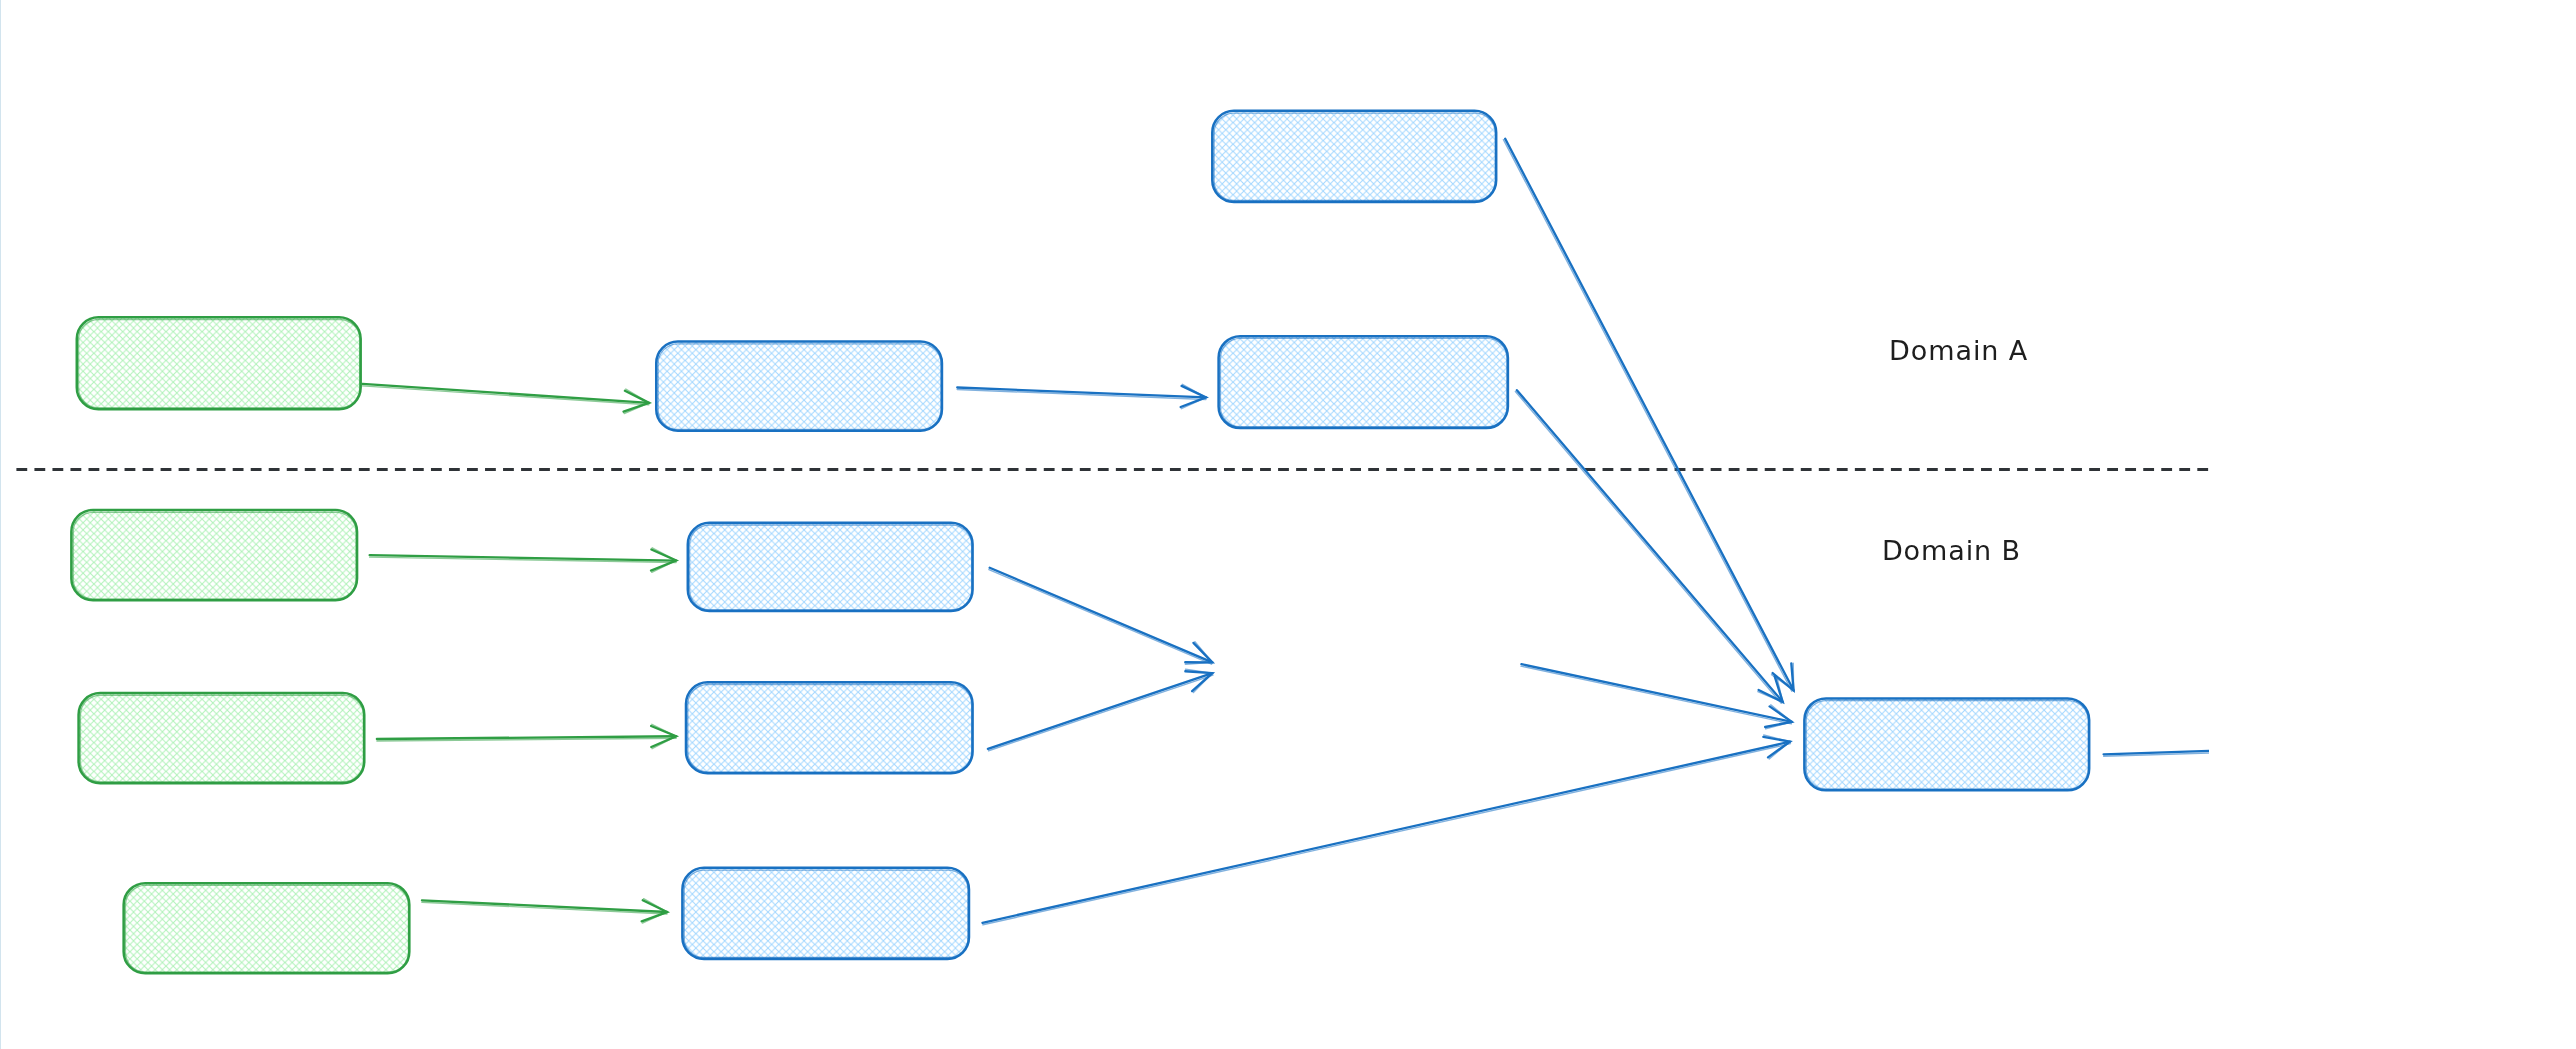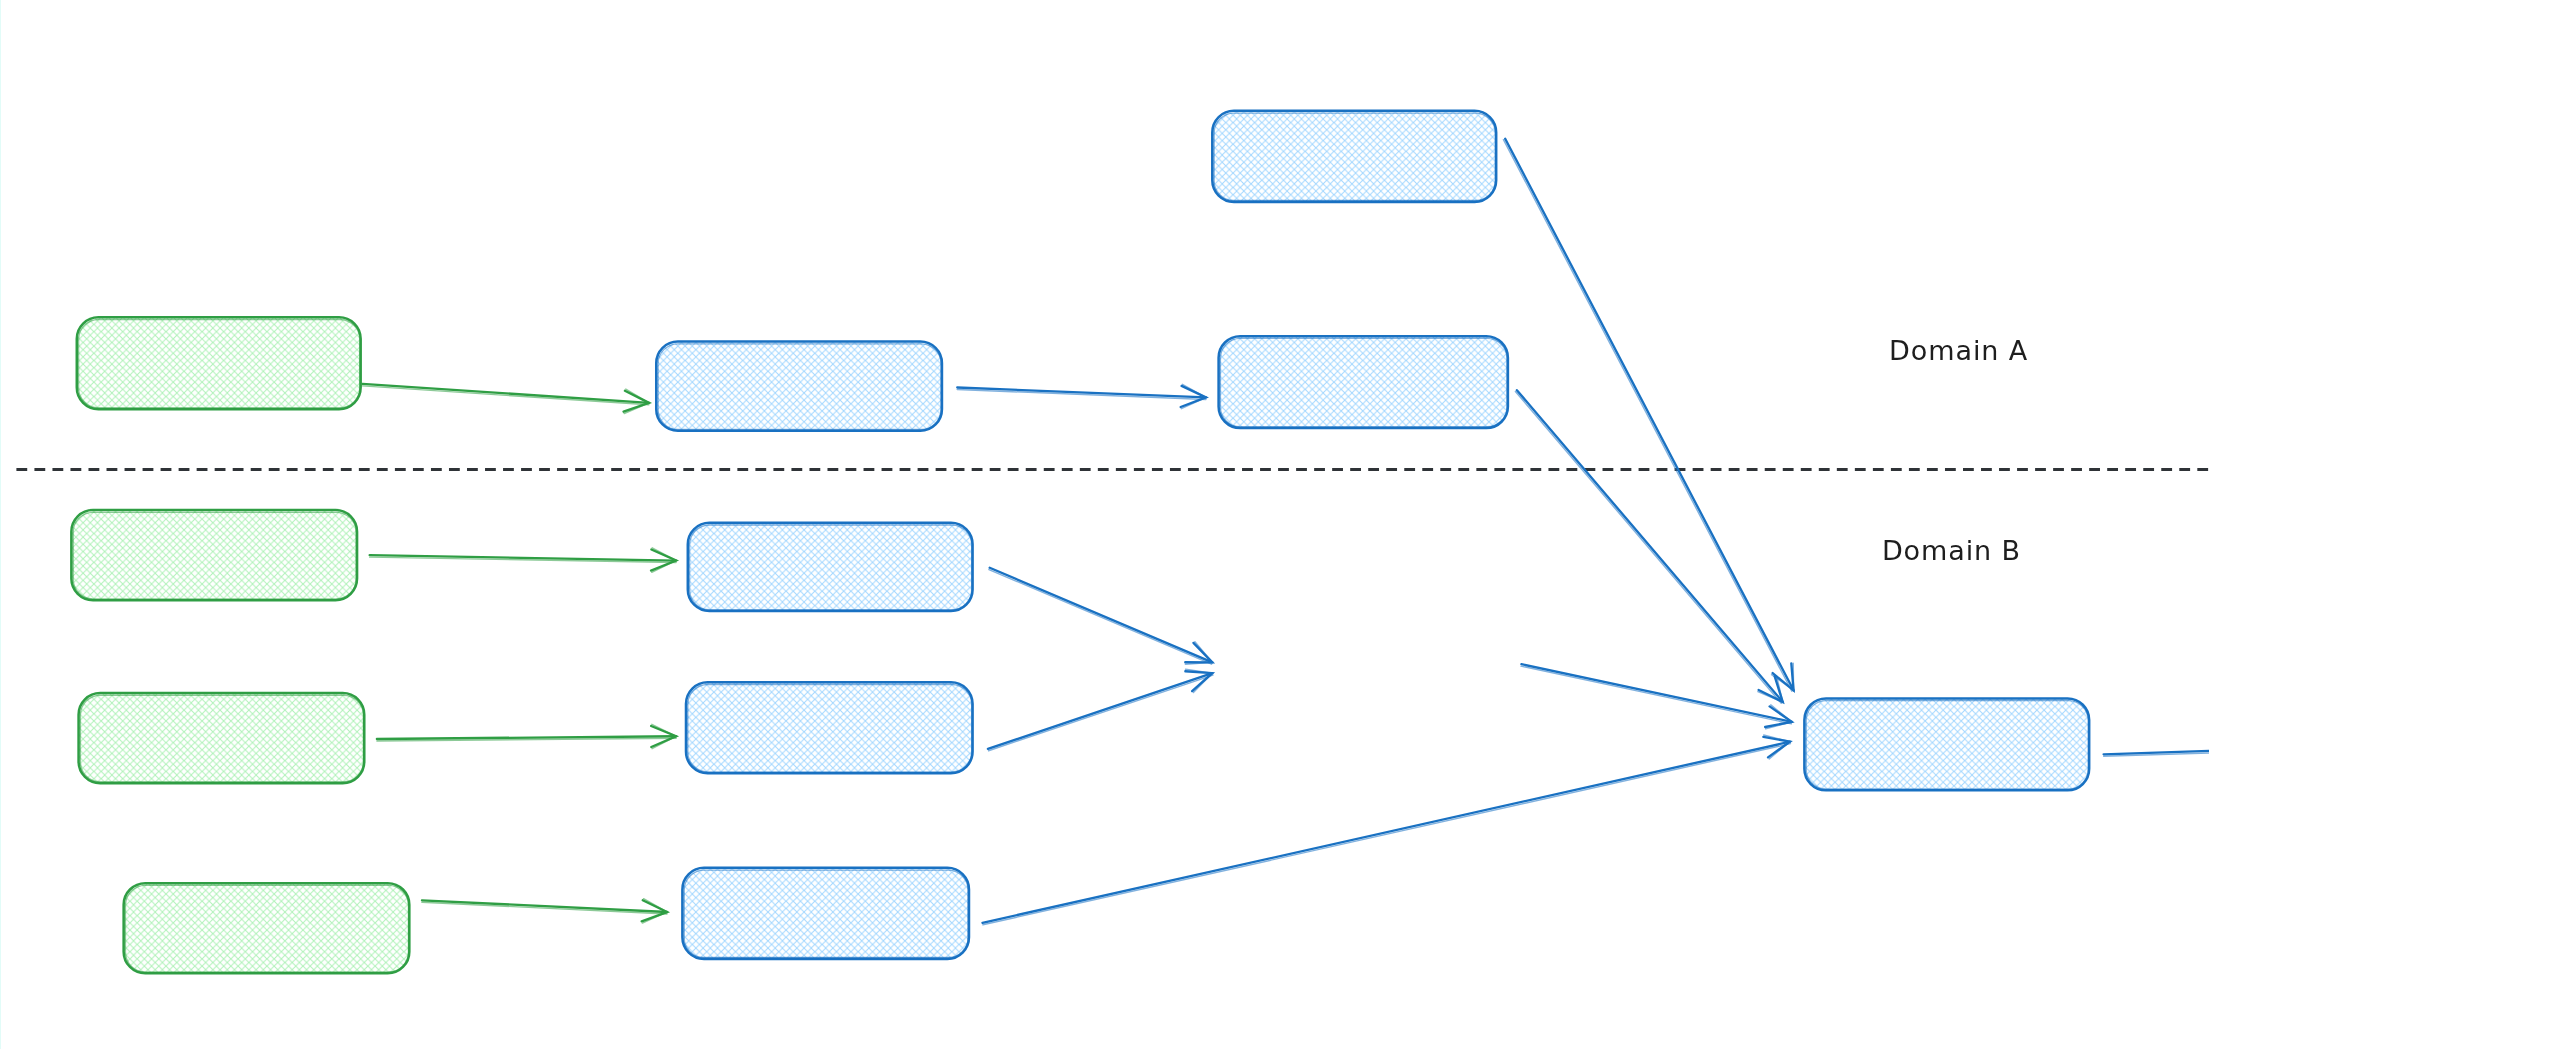--- a/index.html
+++ b/index.html
@@ -5,21 +5,21 @@
   html, body {
     margin: 0;
     padding: 0;
     background: #ffffff;
     font-family: "DejaVu Sans", "Liberation Sans", sans-serif;
   }
   .stage {
     position: relative;
     width: 2209px;
     height: 1049px;
-    background: #5eead4;
+    background: #0369a1;
     overflow: hidden;
   }
   svg { display: block; }
   text.domain-label {
     font-family: "DejaVu Sans", "Liberation Sans", sans-serif;
     font-size: 30px;
     font-weight: 500;
     letter-spacing: 1px;
   }
 </style>

